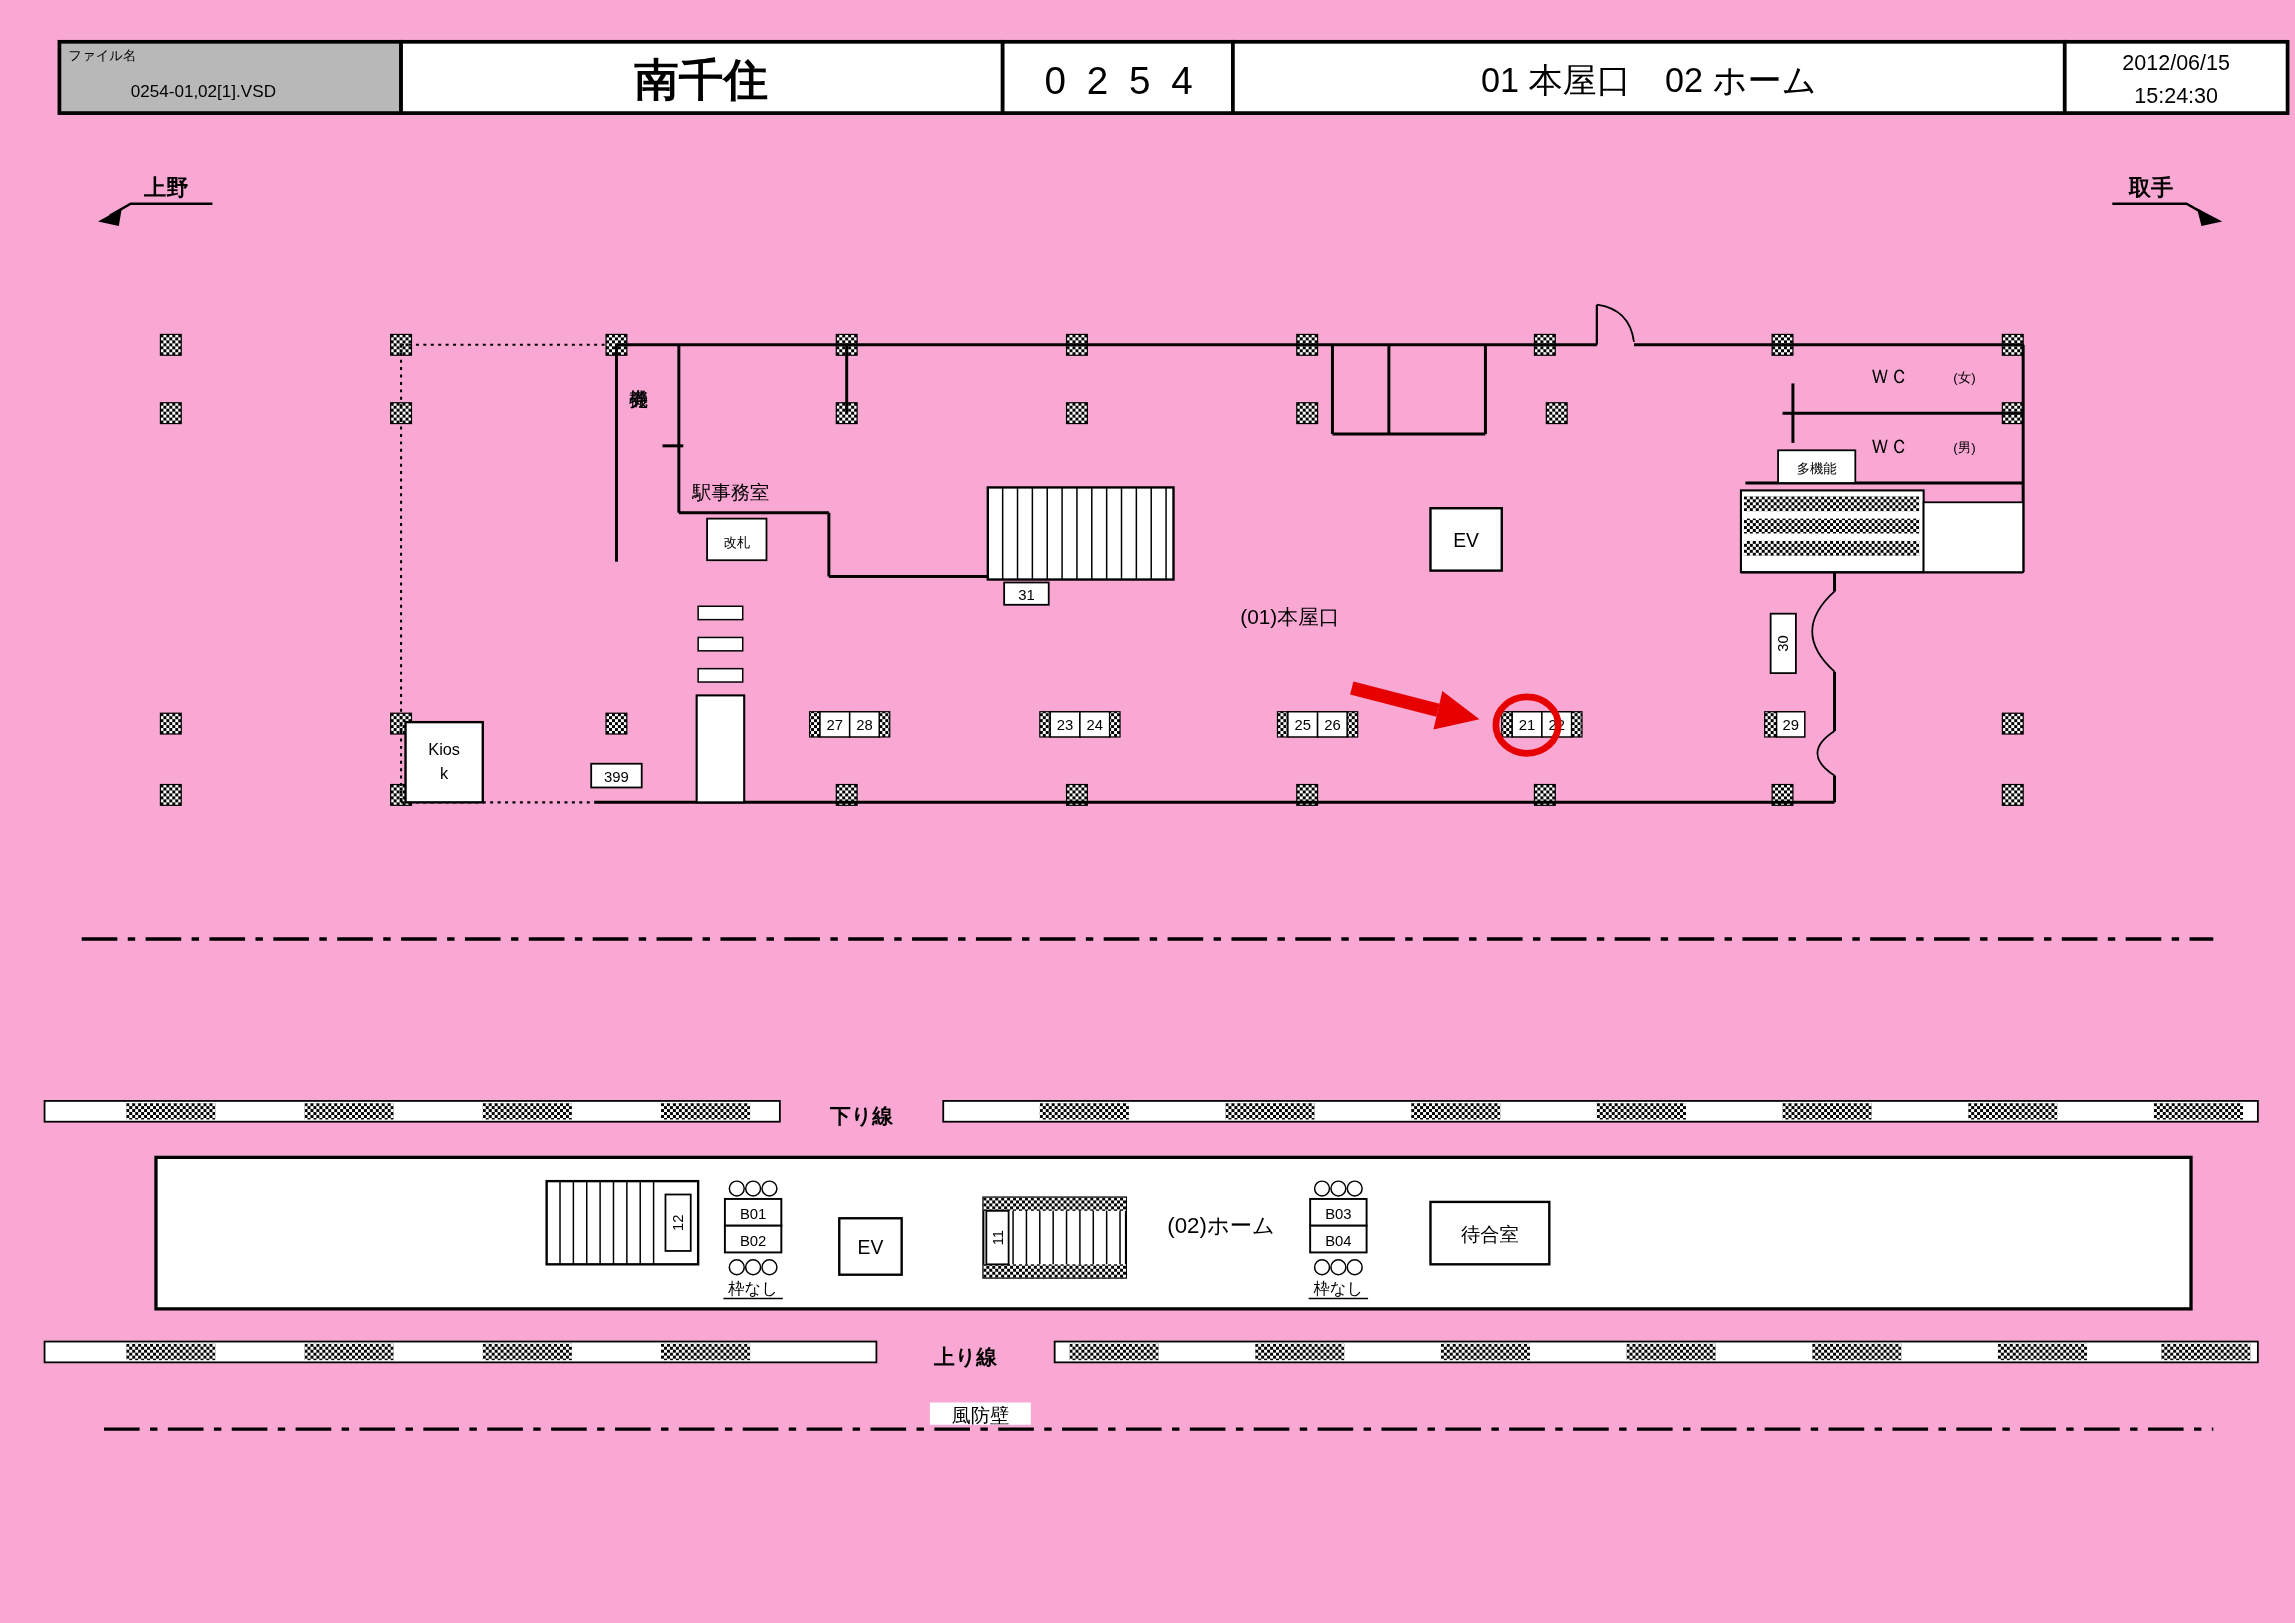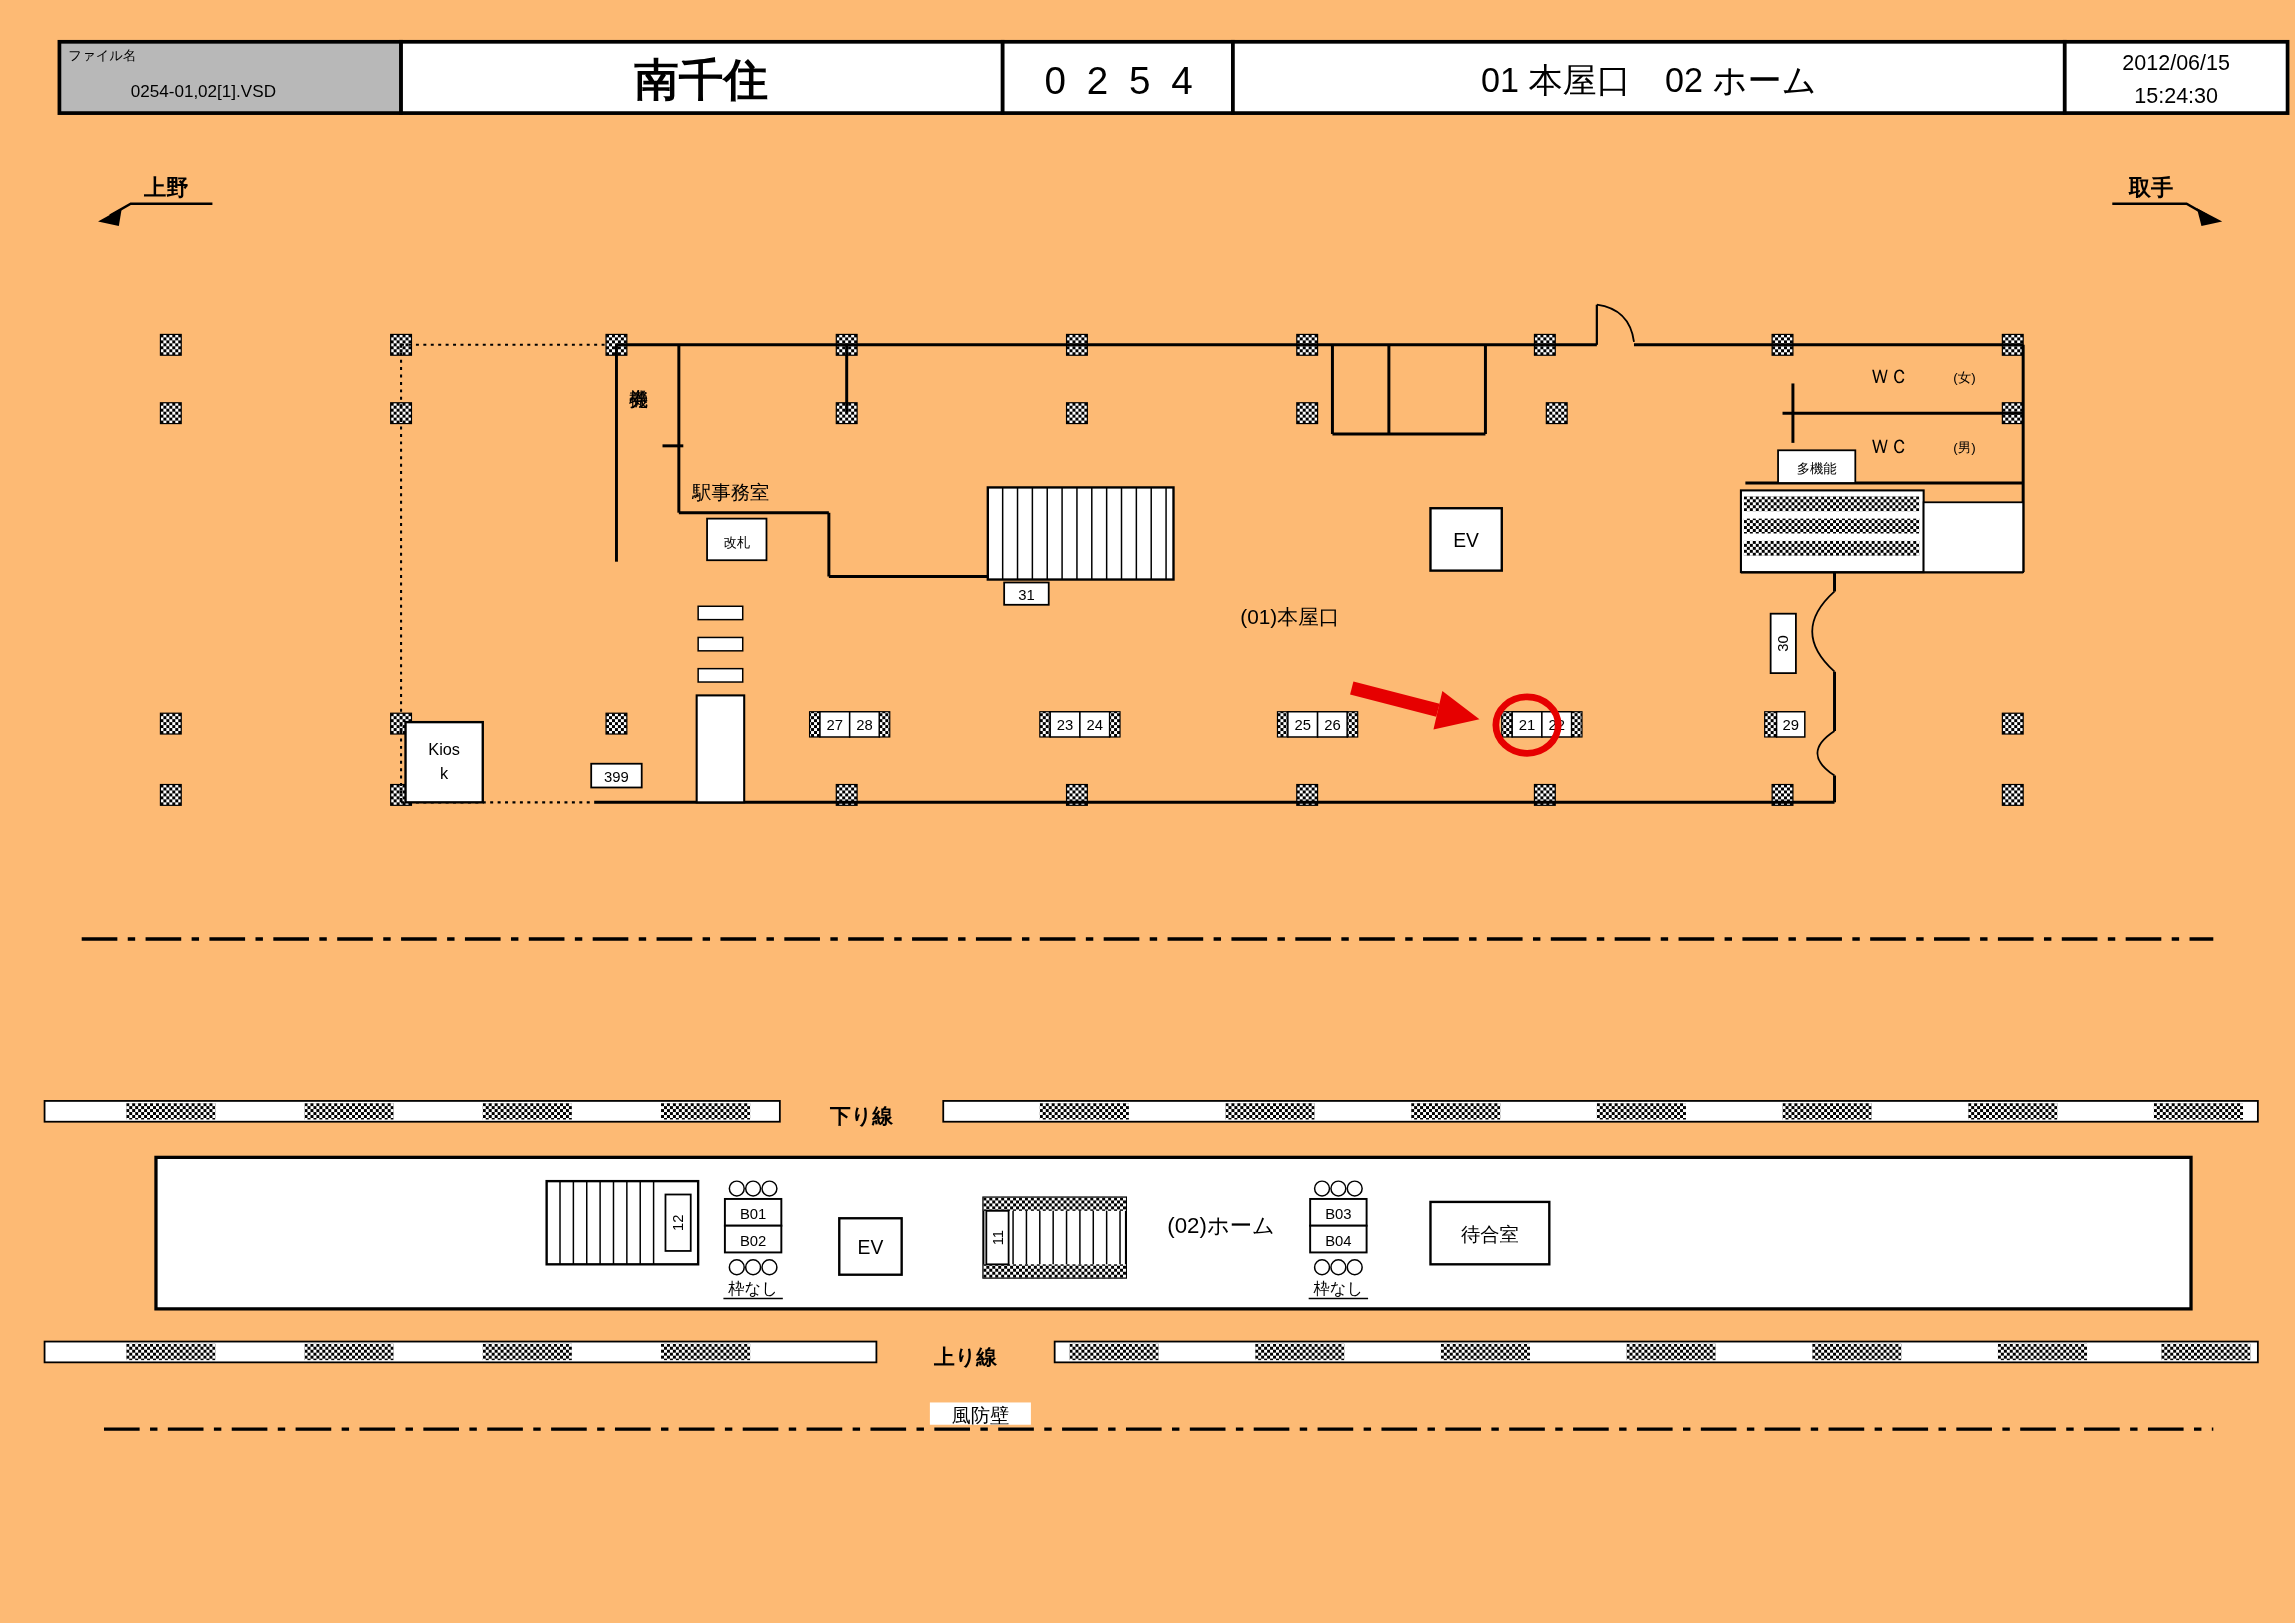--- a/index.html
+++ b/index.html
@@ -1,16 +1,16 @@
 <!DOCTYPE html>
 <html style="font-size:13.4px"><head>
 <meta charset="utf-8">
 <style>
   html,body{margin:0;padding:0;background:#ffffff;}
-  .page{width:2295px;height:1624px;background:#fdba74;position:relative;overflow:hidden;}
+  .page{width:2295px;height:1624px;background:#f9a8d4;position:relative;overflow:hidden;}
   svg{display:block;}
   text{font-family:"Liberation Sans","DejaVu Sans",sans-serif;fill:#000;}
   .t-station{font-size:30px;font-weight:bold;}
   .t-code{font-size:26px;letter-spacing:14px;}
   .t-title{font-size:23px;}
   .t-dt{font-size:14.5px;}
   .t-file{font-size:11.5px;}
   .t-filelabel{font-size:9px;}
   .t-dir{font-size:15px;font-weight:bold;}
   .t-room{font-size:13px;}

